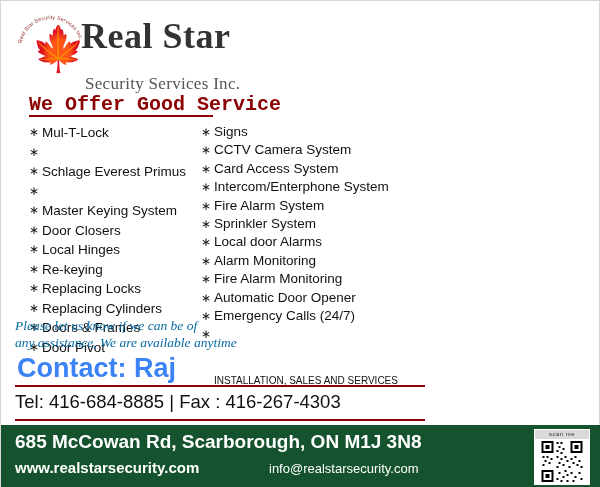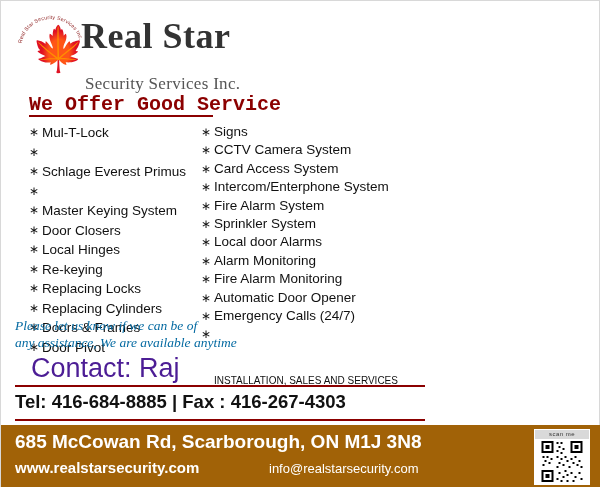--- a/index.html
+++ b/index.html
@@ -87,39 +87,39 @@
 
   
   .note{
     position:absolute;left:14px;top:316px;width:380px;
     font-family:"Liberation Serif", serif;
     font-style:italic;color:#0369a1;font-size:13.5px;line-height:17px;
   }
 
   
   .contact{
-    position:absolute;left:30px;top:352px;
+    position:absolute;left:16px;top:352px;
     font-family:"Liberation Sans",sans-serif;
-    font-size:27px;font-weight:normal;color:#4c1d95;
+    font-size:27px;font-weight:bold;color:#3b82f6;
   }
   .rule1{
     position:absolute;left:14px;top:384px;width:410px;height:2px;background:#8b0000;
   }
   .phones{
     position:absolute;left:14px;top:390px;
-    font-size:18.5px;font-weight:bold;color:#111;
+    font-size:18.5px;font-weight:normal;color:#111;
   }
   .rule2{
     position:absolute;left:14px;top:418px;width:410px;height:2px;background:#8b0000;
   }
 
   
   .footer{
     position:absolute;left:0;top:424px;width:600px;height:63px;
-    background:#a16207;
+    background:#14532d;
   }
   .footer .addr{
     position:absolute;left:14px;top:6px;
     color:#ffffff;font-size:19px;font-weight:bold;
     font-family:"Liberation Sans",sans-serif;
   }
   .footer .web{
     position:absolute;left:14px;top:34px;
     color:#ffffff;font-size:15px;font-weight:bold;
   }

